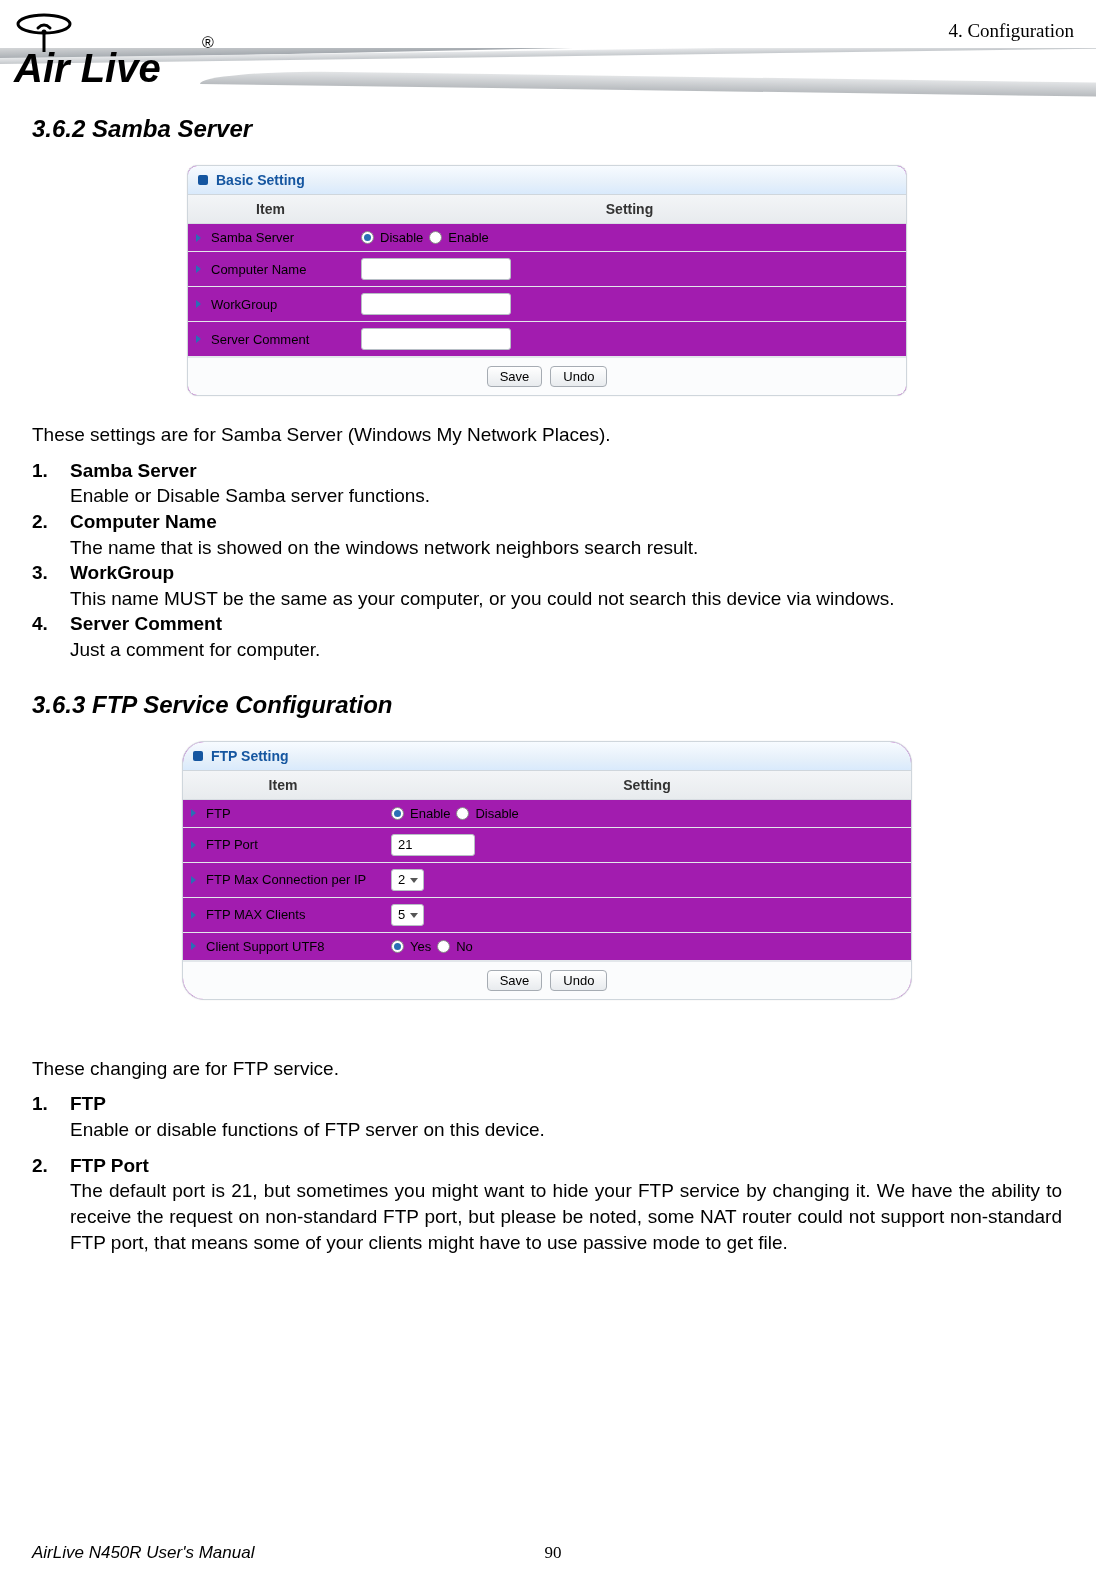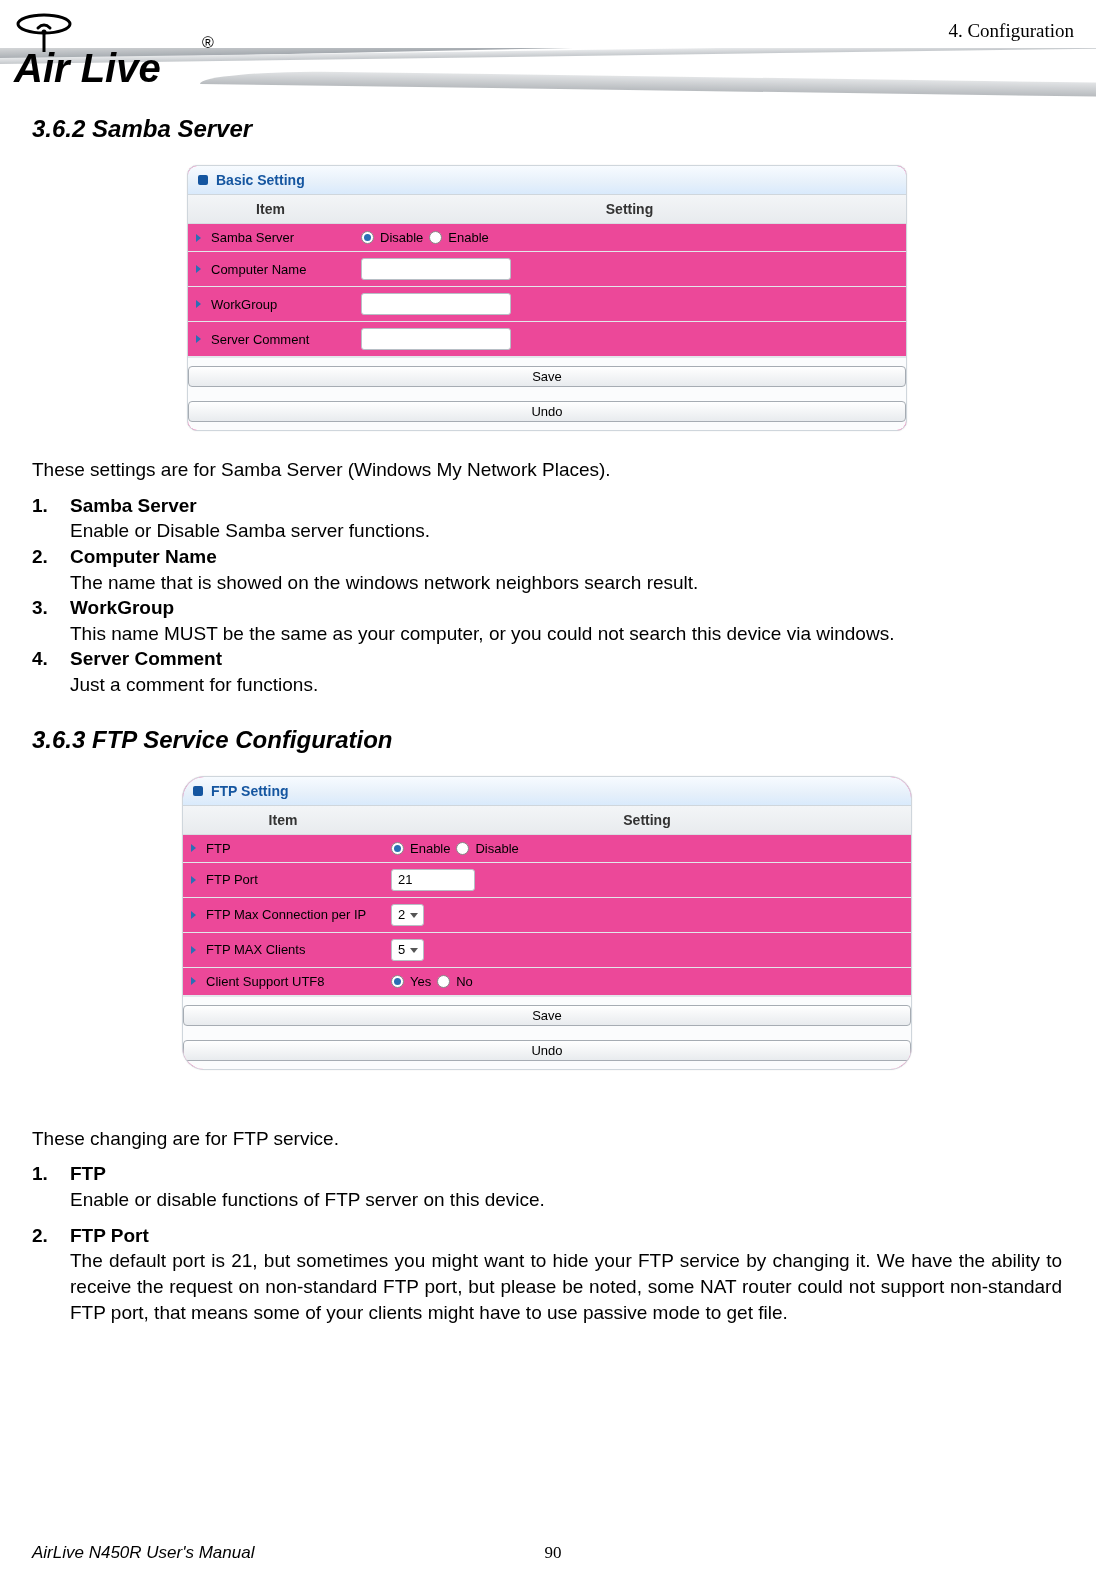--- a/index.html
+++ b/index.html
@@ -43,21 +43,21 @@
     left: 32px;
     width: 1030px;
     z-index: 2;
   }
   .section-h { font-size: 24px; font-weight: bold; margin-bottom: 22px; font-style: italic; }
   .panel-wrap { display: flex; justify-content: center; margin-bottom: 26px; }
   .panel {
     border: 1px solid #cfd6dc;
     border-radius: 10px;
     overflow: hidden;
-    background: #ec4899;
+    background: #a21caf;
     box-shadow: 0 0 0 1px rgba(0,0,0,0.02);
   }
   .panel.samba { width: 720px; }
   .panel.ftp   { width: 730px; border-radius: 22px; }
   .panel-title {
     display: flex; align-items: center; gap: 8px;
     padding: 6px 10px;
     font-size: 14px; font-weight: bold; color: #1556a0;
     background: linear-gradient(180deg, #f7fbff 0%, #e6f0fa 60%, #d9eafc 100%);
     border-bottom: 1px solid #cfd6dc;
@@ -69,21 +69,21 @@
   .row:last-of-type { border-bottom: none; }
   .row .col { padding: 6px 8px; font-size: 13px; display: flex; align-items: center; gap: 6px; }
   .caret { width: 0; height: 0; border-top: 4px solid transparent; border-bottom: 4px solid transparent; border-left: 5px solid #2a6fb5; display: inline-block; margin-right: 4px; }
   .radio { width: 13px; height: 13px; border: 1px solid #888; border-radius: 50%; display: inline-flex; align-items: center; justify-content: center; background: #fff; }
   .radio.checked::after { content: ""; width: 7px; height: 7px; background: #2a6fb5; border-radius: 50%; }
   .tinput { border: 1px solid #b7bec5; border-radius: 3px; height: 22px; font-size: 13px; padding: 0 6px; background: #fff; }
   .tinput.short { width: 150px; }
   .tinput.num { width: 84px; }
   .select { border: 1px solid #b7bec5; border-radius: 3px; height: 22px; font-size: 13px; padding: 0 18px 0 6px; background: #fff; position: relative; display: inline-flex; align-items: center; }
   .select::after { content: ""; position: absolute; right: 5px; top: 50%; margin-top: -2px; width: 0; height: 0; border-left: 4px solid transparent; border-right: 4px solid transparent; border-top: 5px solid #555; }
-  .btnrow { display: flex; justify-content: center; gap: 14px; padding: 8px 0; border-top: 1px solid #e3e7eb; background: #fbfcfd; flex-direction: column; }
+  .btnrow { display: flex; justify-content: center; gap: 8px; padding: 8px 0; border-top: 1px solid #e3e7eb; background: #fbfcfd; }
   .btn { border: 1px solid #a6acb3; border-radius: 4px; background: linear-gradient(180deg,#fff,#e8ebee); padding: 2px 12px; font-size: 13px; cursor: pointer; }
   .para { font-size: 19px; font-family: Arial, sans-serif; margin-bottom: 10px; line-height: 1.35; }
   ol.desc { list-style: none; margin-bottom: 28px; }
   ol.desc > li { font-size: 19px; line-height: 1.35; margin-bottom: 0; padding-left: 38px; position: relative; }
   ol.desc > li .num { position: absolute; left: 0; font-weight: bold; }
   ol.desc > li .term { font-weight: bold; }
   ol.desc > li .body { font-weight: normal; display: block; }
   ol.desc.tight > li .body { text-align: justify; }
   .footer {
     position: absolute;
@@ -183,21 +183,21 @@
         <button class="btn">Undo</button>
       </div>
     </div>
   </div>
 
   <p class="para">These settings are for Samba Server (Windows My Network Places).</p>
   <ol class="desc">
     <li><span class="num">1.</span><span class="term">Samba Server</span><span class="body">Enable or Disable Samba server functions.</span></li>
     <li><span class="num">2.</span><span class="term">Computer Name</span><span class="body">The name that is showed on the windows network neighbors search result.</span></li>
     <li><span class="num">3.</span><span class="term">WorkGroup</span><span class="body">This name MUST be the same as your computer, or you could not search this device via windows.</span></li>
-    <li><span class="num">4.</span><span class="term">Server Comment</span><span class="body">Just a comment for functions.</span></li>
+    <li><span class="num">4.</span><span class="term">Server Comment</span><span class="body">Just a comment for computer.</span></li>
   </ol>
 
   <div class="section-h">3.6.3 FTP Service Configuration</div>
 
   <div class="panel-wrap">
     <div class="panel ftp">
       <div class="panel-title">
         <span class="sq-icon"></span>
         <span>FTP Setting</span>
       </div>

